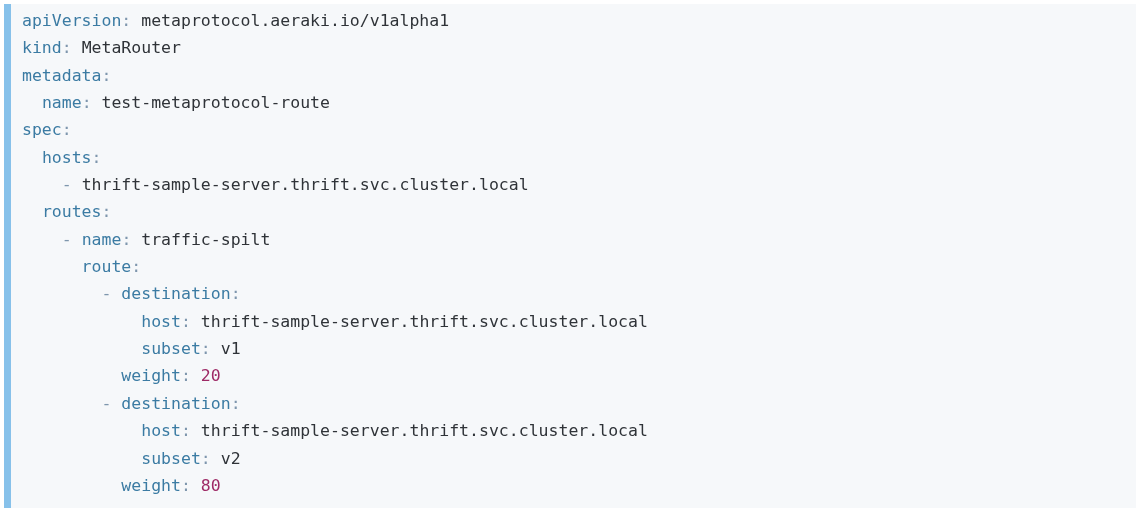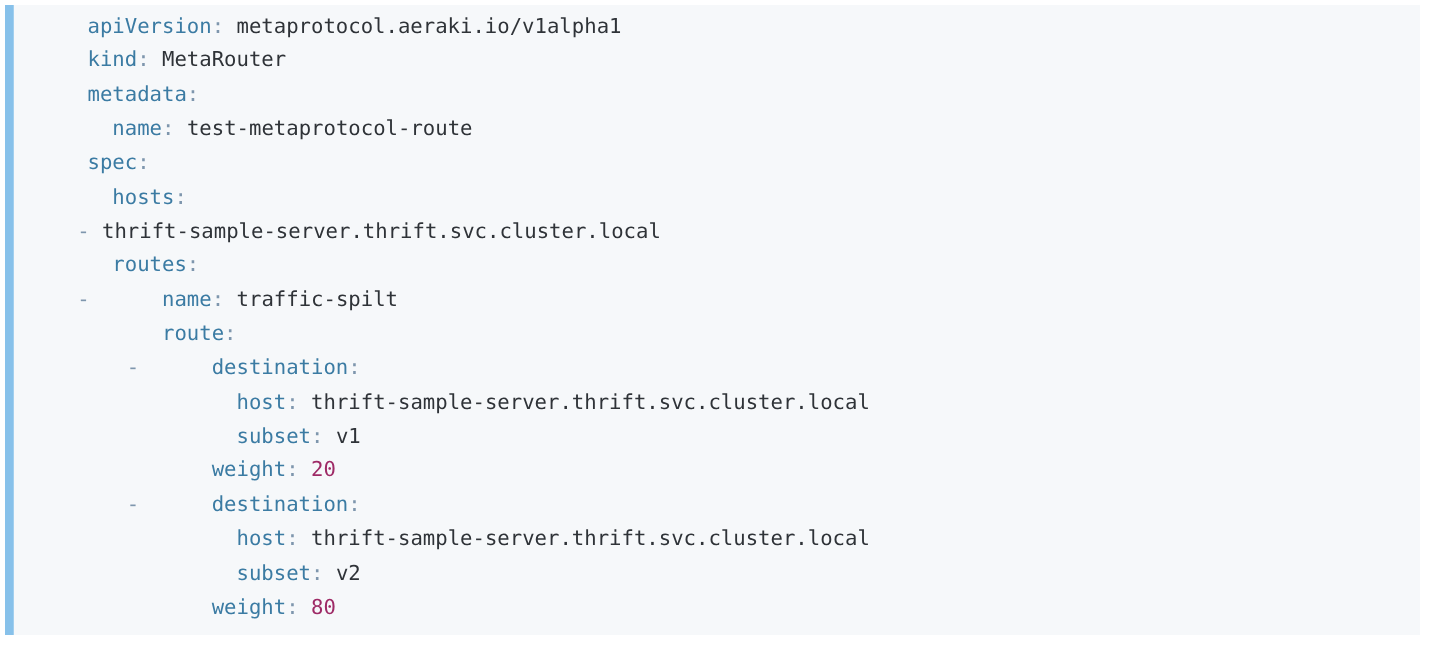--- a/index.html
+++ b/index.html
@@ -31,21 +31,21 @@
     font-family: "DejaVu Sans Mono", "Liberation Mono", monospace;
     font-size: 16.5px;
     flex: 1 1 auto;
     overflow: hidden;
   }
   .line {
     height: 27.35px;
     line-height: 27.35px;
     white-space: pre;
   }
-  .tok-key { color: var(--key, #3b7ba3); margin-left: 48px; }
+  .tok-key { color: var(--key, #3b7ba3); }
   .tok-pun { color: var(--pun, #7e96ad); }
   .tok-val { color: var(--val, #2f3338); text-align: center; }
   .tok-num { color: var(--num, #9e2a66); }
   .tok-ws  { color: var(--val, #2f3338); }
 </style>
 </head>
 <body>
 
 <div class="code-block">
   <div class="accent-bar"></div>

